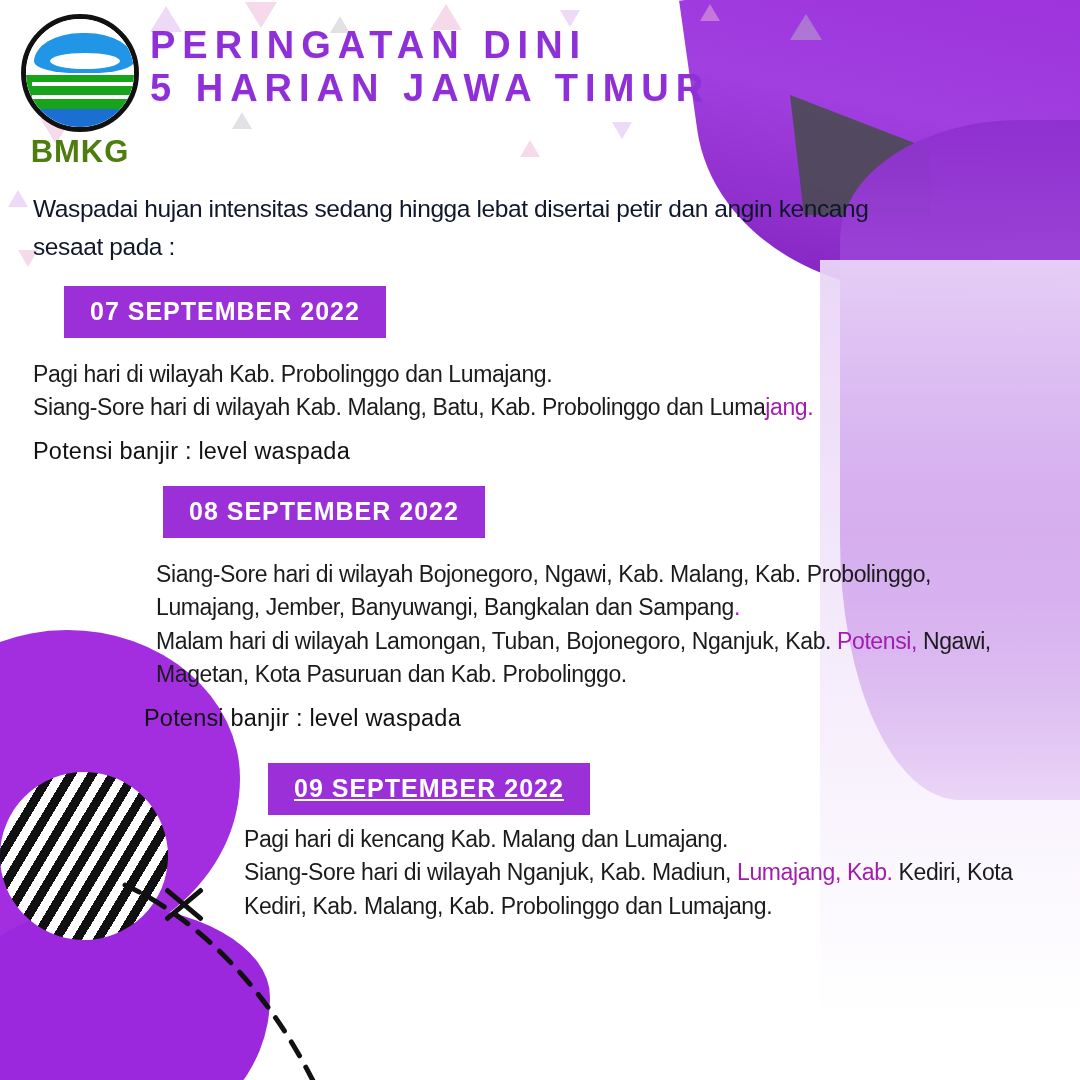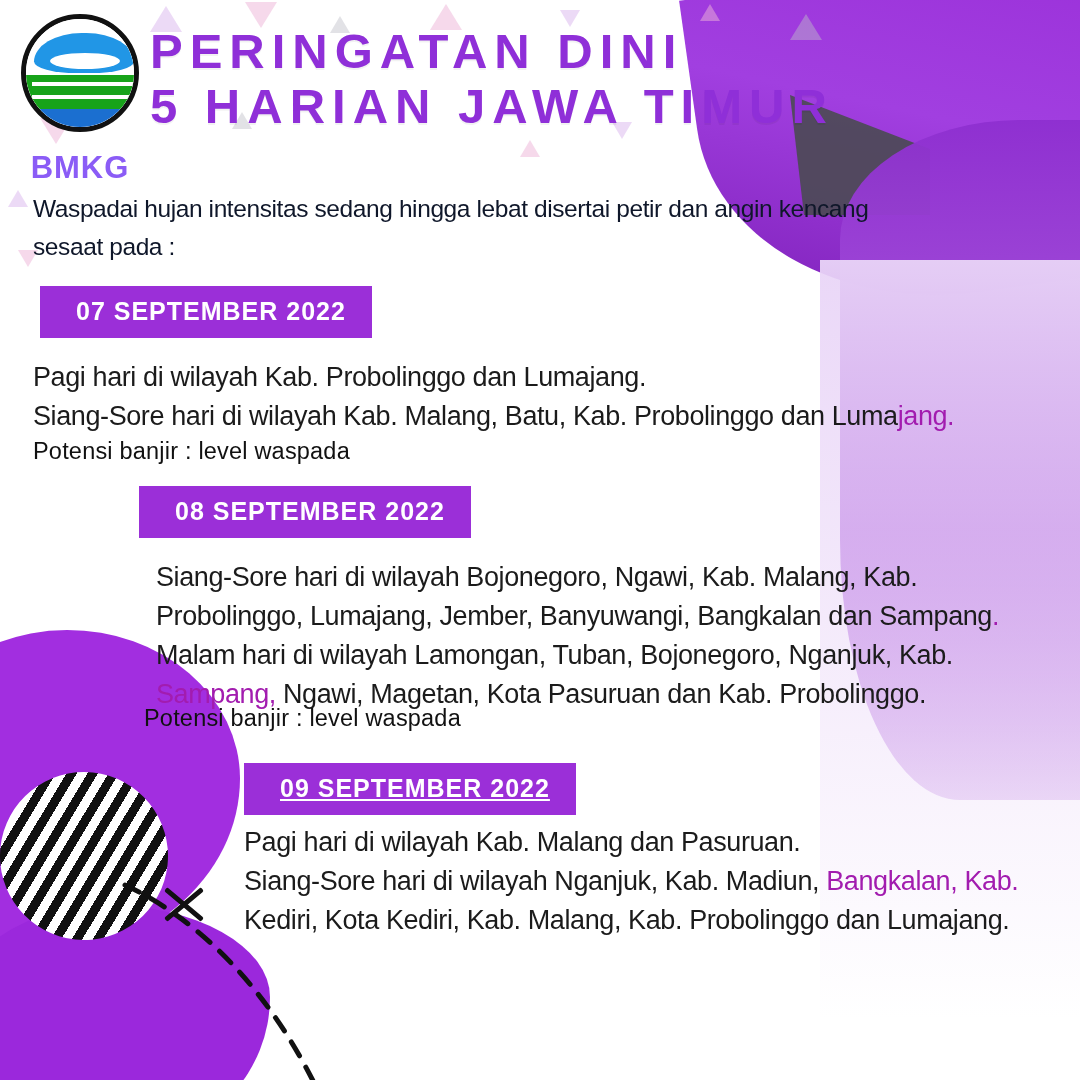--- a/index.html
+++ b/index.html
@@ -120,59 +120,60 @@
   .logo-green:before{
     content:""; position:absolute; left:6px; top:7px; width:106px; height:4px; background:#fff;
   }
   .logo-green:after{
     content:""; position:absolute; left:6px; top:20px; width:106px; height:4px; background:#fff;
   }
   .logo-blue-bot {
     position:absolute; left:0; bottom:0; width:118px; height:18px; background:#1b6fd0;
   }
   .logo-text {
-    font-weight:bold; font-size:31px; letter-spacing:1px; color:#8b5cf6;
-    margin-top:18px;
+    font-weight:bold; font-size:31px; letter-spacing:1px; color:#4d7c0f;
+    margin-top:2px;
   }
 
   
   .title {
     position:absolute; left:150px; top:24px; width:790px;
     color:#8f2fd8;
     font-weight:bold;
-    font-size:49px;
+    font-size:38px;
     letter-spacing:7px;
     line-height:1.12;
     text-shadow:0 2px 0 rgba(0,0,0,.05);
   }
 
   
   .intro {
     position:absolute; left:33px; top:190px; width:880px;
     font-size:24.5px; color:#0f172a; line-height:1.55;
     letter-spacing:-0.4px;
   }
 
   .datebox {
     position:absolute;
     background:#9b2fd8;
     color:#fff;
     font-weight:bold;
     font-size:25px;
     letter-spacing:1px;
-    padding:11px 26px 12px 36px;
+    padding:11px 26px 12px 26px;
     white-space:nowrap;
+    margin-left:24px;
   }
   #date1 { left:40px; top:286px; }
   #date2 { left:139px; top:486px; }
   #date3 { left:244px; top:763px;text-decoration:underline; }
 
   .para {
     position:absolute;
-    font-size:27px; color:#1b1b1b; line-height:1.45;
+    font-size:23px; color:#1b1b1b; line-height:1.45;
     letter-spacing:-0.4px;
   }
   #p1 { left:33px; top:358px; width:940px; }
   #p2 { left:144px; top:558px; width:880px;margin-left:12px; }
   #p3 { left:244px; top:823px; width:790px; }
 
   .flood {
     position:absolute;
     font-weight:normal; font-size:23.5px; color:#111; letter-spacing:.2px;
   }
@@ -237,28 +238,28 @@
   <div class="datebox" id="date1">07 SEPTEMBER 2022</div>
   <div class="para" id="p1">
     <div>Pagi hari di wilayah Kab. Probolinggo dan Lumajang.</div>
     <div>Siang-Sore hari di wilayah Kab. Malang, Batu, Kab. Probolinggo dan Luma<span class="fade-tail">jang.</span></div>
   </div>
   <div class="flood" id="f1">Potensi banjir : level waspada</div>
 
   <div class="datebox" id="date2">08 SEPTEMBER 2022</div>
   <div class="para" id="p2">
     <div>Siang-Sore hari di wilayah Bojonegoro, Ngawi, Kab. Malang, Kab. Probolinggo, Lumajang, Jember, Banyuwangi, Bangkalan dan Sampang<span class="fade-tail">.</span></div>
-    <div>Malam hari di wilayah Lamongan, Tuban, Bojonegoro, Nganjuk, Kab. <span class="fade-tail">Sampang,</span> Ngawi, Magetan, Kota Pasuruan dan Kab. Probolinggo.</div>
+    <div>Malam hari di wilayah Lamongan, Tuban, Bojonegoro, Nganjuk, Kab. <span class="fade-tail">Potensi,</span> Ngawi, Magetan, Kota Pasuruan dan Kab. Probolinggo.</div>
   </div>
   <div class="flood" id="f2">Potensi banjir : level waspada</div>
 
   <div class="datebox" id="date3">09 SEPTEMBER 2022</div>
   <div class="para" id="p3">
-    <div>Pagi hari di wilayah Kab. Malang dan Pasuruan.</div>
-    <div>Siang-Sore hari di wilayah Nganjuk, Kab. Madiun, <span class="fade-tail">Bangkalan, Kab.</span> Kediri, Kota Kediri, Kab. Malang, Kab. Probolinggo dan Lumajang.</div>
+    <div>Pagi hari di kencang Kab. Malang dan Lumajang.</div>
+    <div>Siang-Sore hari di wilayah Nganjuk, Kab. Madiun, <span class="fade-tail">Lumajang, Kab.</span> Kediri, Kota Kediri, Kab. Malang, Kab. Probolinggo dan Lumajang.</div>
   </div>
 
   <div class="footer">
     
 
     
 
     
 
     

